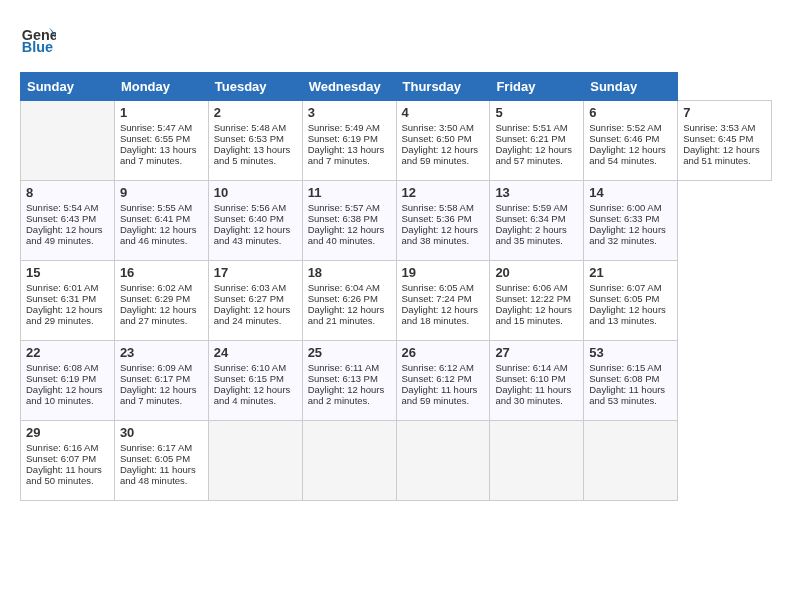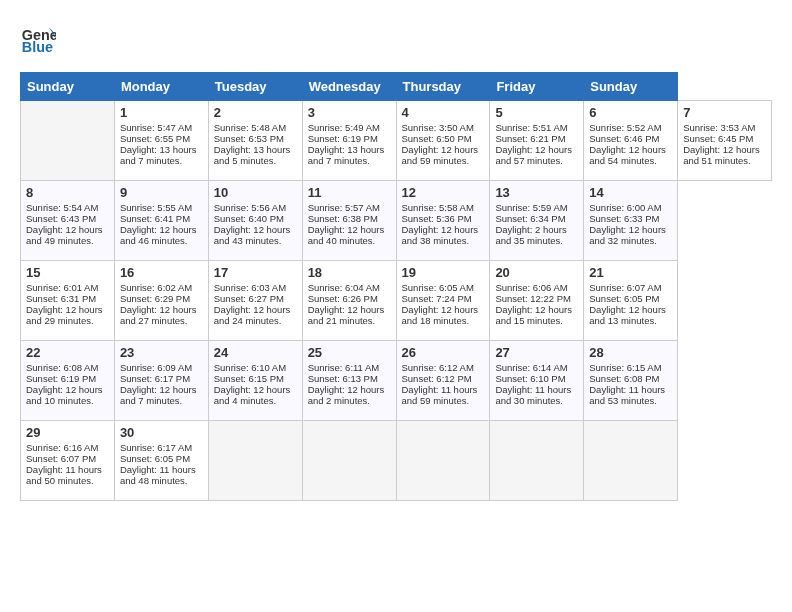--- a/index.html
+++ b/index.html
@@ -139,21 +139,21 @@
         <td><span class="day-num">20</span><span>Sunrise: 6:06 AM</span><br><span>Sunset: 12:22 PM</span><br><span>Daylight: 12 hours and 15 minutes.</span></td>
         <td><span class="day-num">21</span><span>Sunrise: 6:07 AM</span><br><span>Sunset: 6:05 PM</span><br><span>Daylight: 12 hours and 13 minutes.</span></td>
       </tr>
       <tr>
         <td><span class="day-num">22</span><span>Sunrise: 6:08 AM</span><br><span>Sunset: 6:19 PM</span><br><span>Daylight: 12 hours and 10 minutes.</span></td>
         <td><span class="day-num">23</span><span>Sunrise: 6:09 AM</span><br><span>Sunset: 6:17 PM</span><br><span>Daylight: 12 hours and 7 minutes.</span></td>
         <td><span class="day-num">24</span><span>Sunrise: 6:10 AM</span><br><span>Sunset: 6:15 PM</span><br><span>Daylight: 12 hours and 4 minutes.</span></td>
         <td><span class="day-num">25</span><span>Sunrise: 6:11 AM</span><br><span>Sunset: 6:13 PM</span><br><span>Daylight: 12 hours and 2 minutes.</span></td>
         <td><span class="day-num">26</span><span>Sunrise: 6:12 AM</span><br><span>Sunset: 6:12 PM</span><br><span>Daylight: 11 hours and 59 minutes.</span></td>
         <td><span class="day-num">27</span><span>Sunrise: 6:14 AM</span><br><span>Sunset: 6:10 PM</span><br><span>Daylight: 11 hours and 30 minutes.</span></td>
-        <td><span class="day-num">28</span><span>Sunrise: 6:15 AM</span><br><span>Sunset: 6:08 PM</span><br><span>Daylight: 11 hours and 53 minutes.</span></td>
+        <td><span class="day-num">53</span><span>Sunrise: 6:15 AM</span><br><span>Sunset: 6:08 PM</span><br><span>Daylight: 11 hours and 53 minutes.</span></td>
       </tr>
       <tr>
         <td><span class="day-num">29</span><span>Sunrise: 6:16 AM</span><br><span>Sunset: 6:07 PM</span><br><span>Daylight: 11 hours and 50 minutes.</span></td>
         <td><span class="day-num">30</span><span>Sunrise: 6:17 AM</span><br><span>Sunset: 6:05 PM</span><br><span>Daylight: 11 hours and 48 minutes.</span></td>
         <td class="empty"></td>
         <td class="empty"></td>
         <td class="empty"></td>
         <td class="empty"></td>
         <td class="empty"></td>
       </tr>

